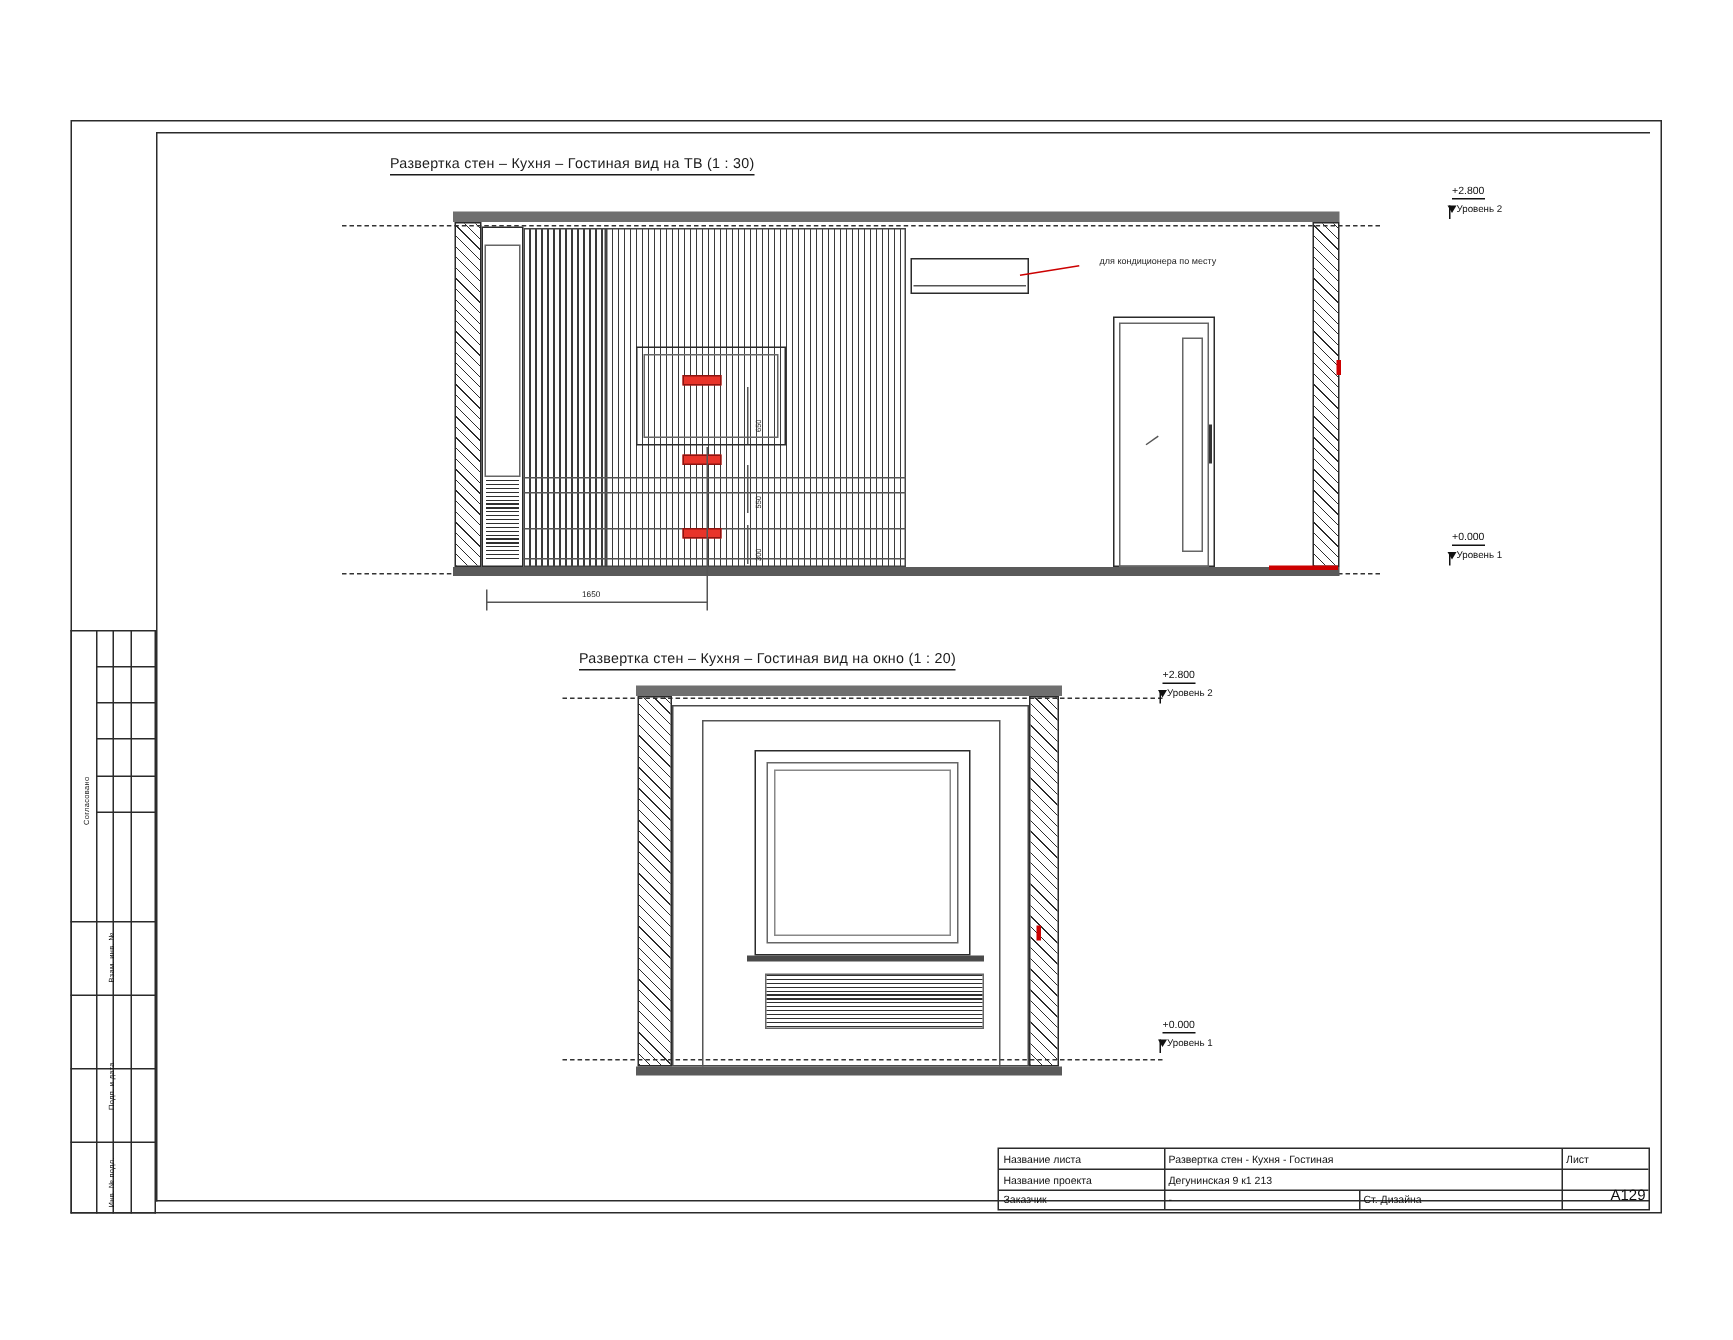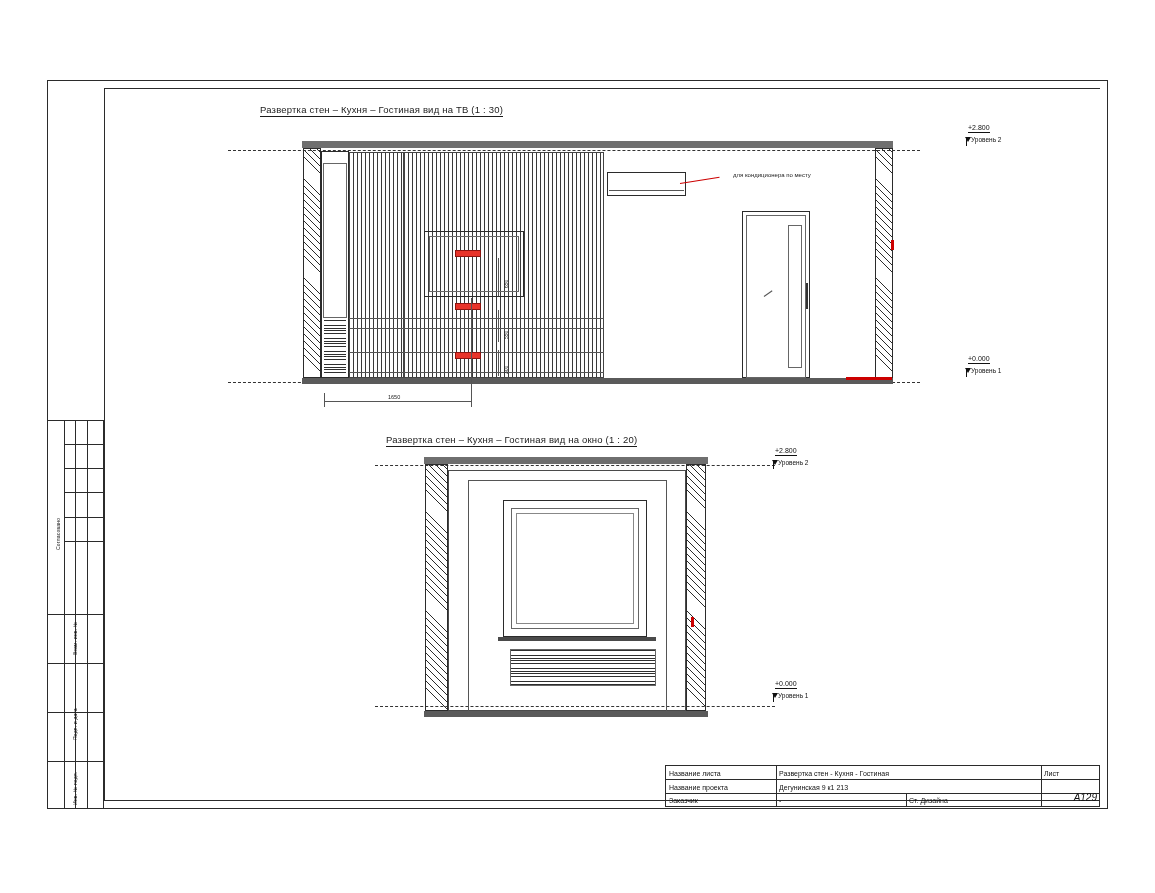--- a/index.html
+++ b/index.html
@@ -193,21 +193,20 @@
     color: #111;
     white-space: nowrap;
     overflow: hidden;
   }
   .sheet-no {
     position: absolute;
     right: 2px;
     bottom: 3px;
     font-size: 10px;
     color: #111;
-    font-style: italic;
   }
 </style>
 </head>
 <body>
 
 <div class="sheet">
 
   <div class="frame-outer"></div>
   <div class="frame-inner"></div>
 

